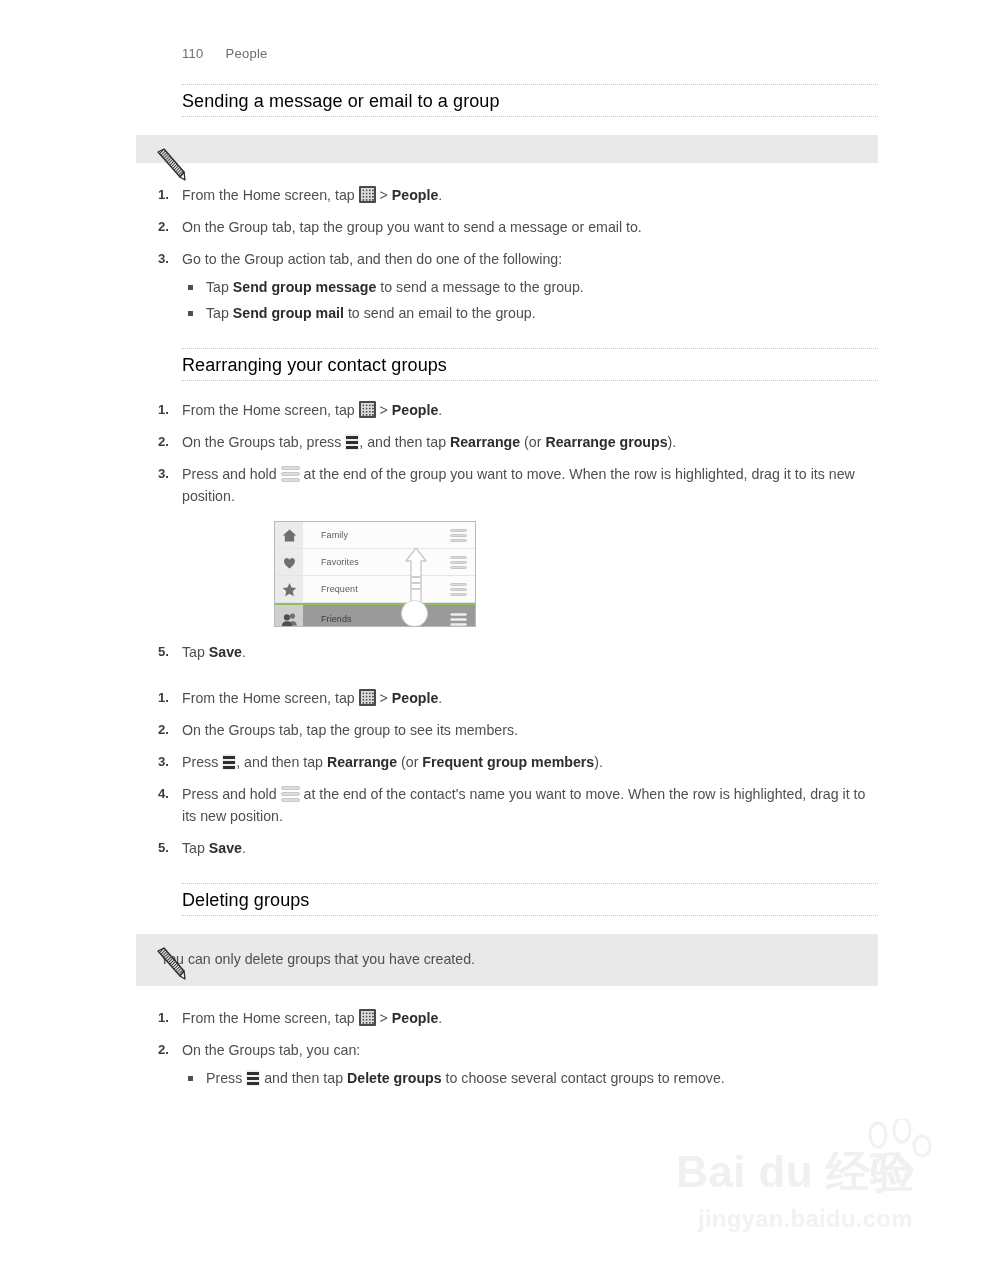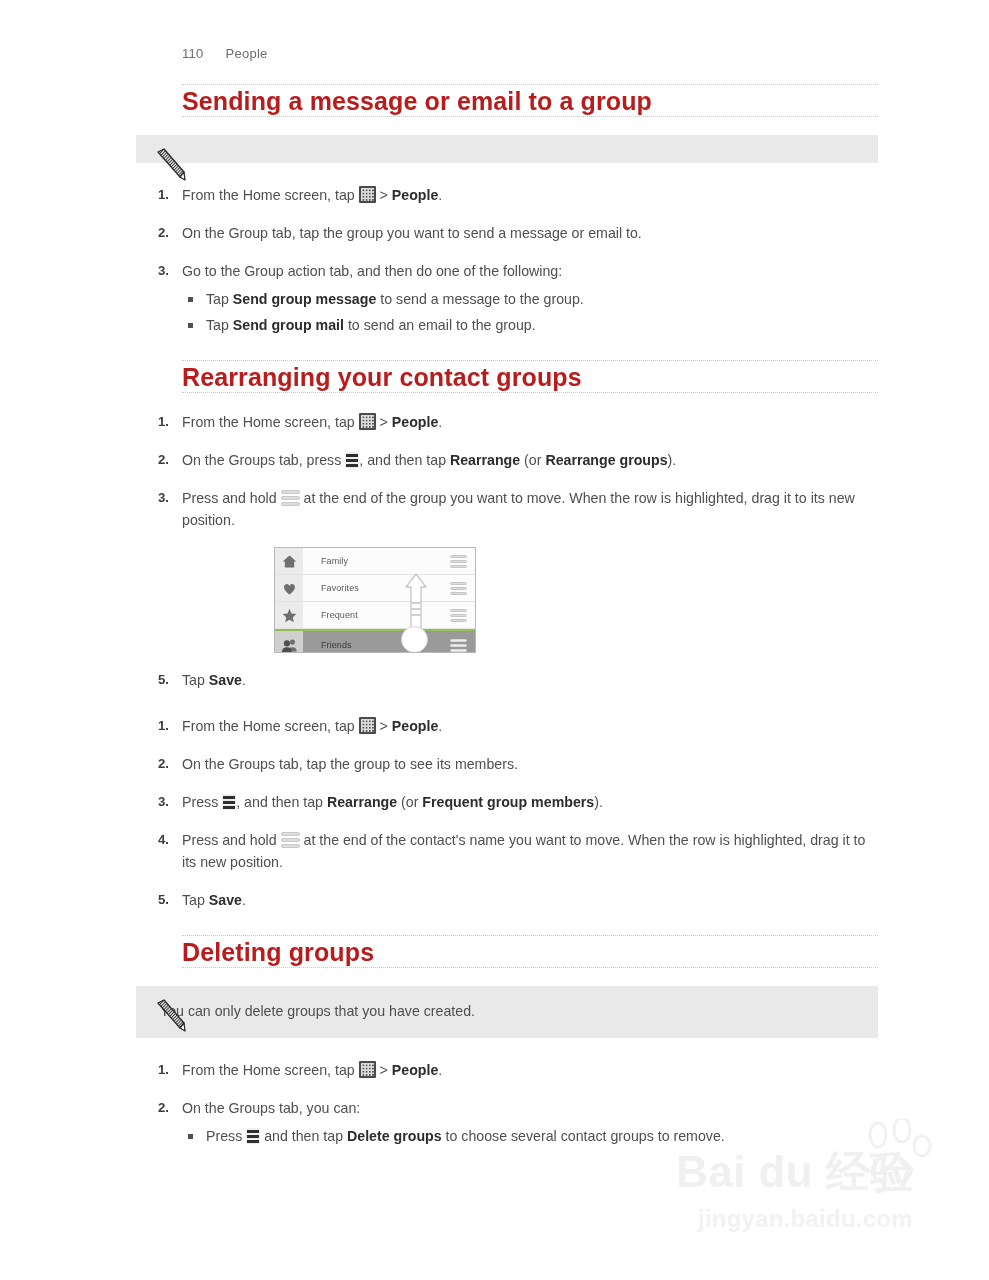--- a/index.html
+++ b/index.html
@@ -45,24 +45,24 @@
   .sec {
     position: relative;
     margin-left: 46px;
     width: 696px;
     border-top: 1px dotted #c8c8c8;
     border-bottom: 1px dotted #c8c8c8;
     padding: 4px 0 3px 0;
   }
   .sec h2 {
     margin: 0;
-    font-weight: 700;
-    font-size: 25px;
+    font-weight: 400;
+    font-size: 18px;
     line-height: 24px;
-    color: #b91c1c;
+    color: #000000;
     letter-spacing: .005em;
     white-space: nowrap;
   }
 
   
   .note {
     position: relative;
     width: 742px;
     background: #e9e9e9;
     box-sizing: border-box;
@@ -86,21 +86,21 @@
   ol.steps {
     margin: 0;
     padding: 0;
     list-style: none;
     counter-reset: step;
   }
   ol.steps > li {
     position: relative;
     counter-increment: step;
     padding-left: 46px;
-    margin: 16px 0 10px 0;
+    margin: 4px 0 10px 0;
     font-size: 14.2px;
     line-height: 22px;
     color: #4f4f4f;
   }
   ol.steps > li::before {
     content: counter(step) ".";
     position: absolute;
     left: 22px;
     top: 0;
     font-size: 13.2px;

